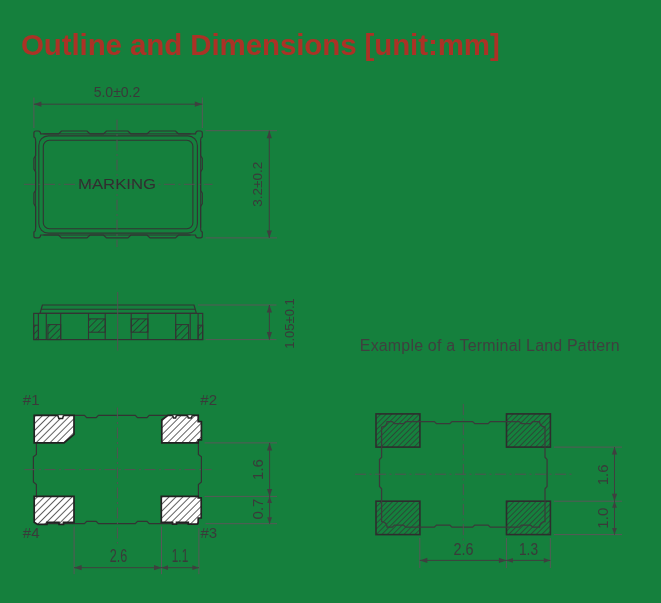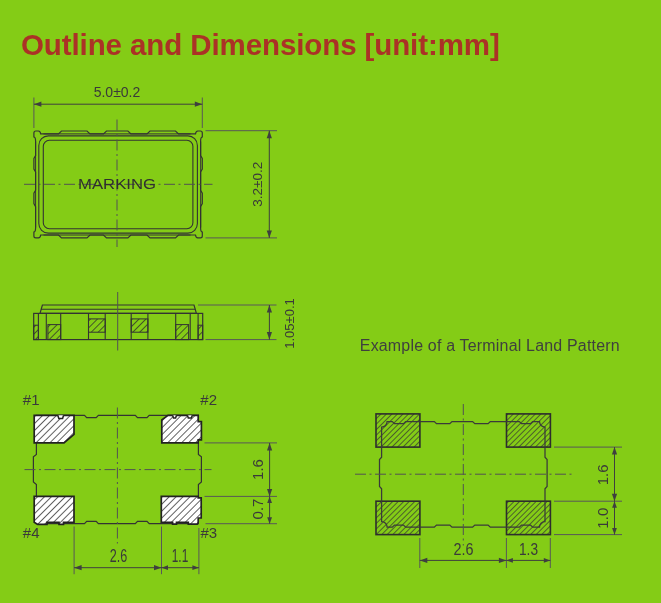--- a/index.html
+++ b/index.html
@@ -1,16 +1,16 @@
 <!DOCTYPE html>
 <html><head>
 <meta charset="utf-8">
 <style>
   html,body { margin:0; padding:0; background:#ffffff; }
-  #page { position:relative; width:661px; height:603px; background:#84cc16; overflow:hidden; }
+  #page { position:relative; width:661px; height:603px; background:#15803d; overflow:hidden; }
 </style>
 </head>
 <body>
 <div id="page">
 <svg width="661" height="603" viewBox="0 0 661 603">
 <defs>
   <pattern id="hat" width="4.9" height="4.9" patternUnits="userSpaceOnUse" patternTransform="rotate(-45)">
     <line x1="0" y1="0" x2="4.9" y2="0" stroke="#2d2d2d" stroke-width="1.5"></line>
   </pattern>
   <pattern id="hat2" width="3.9" height="3.9" patternUnits="userSpaceOnUse" patternTransform="rotate(-45)">

